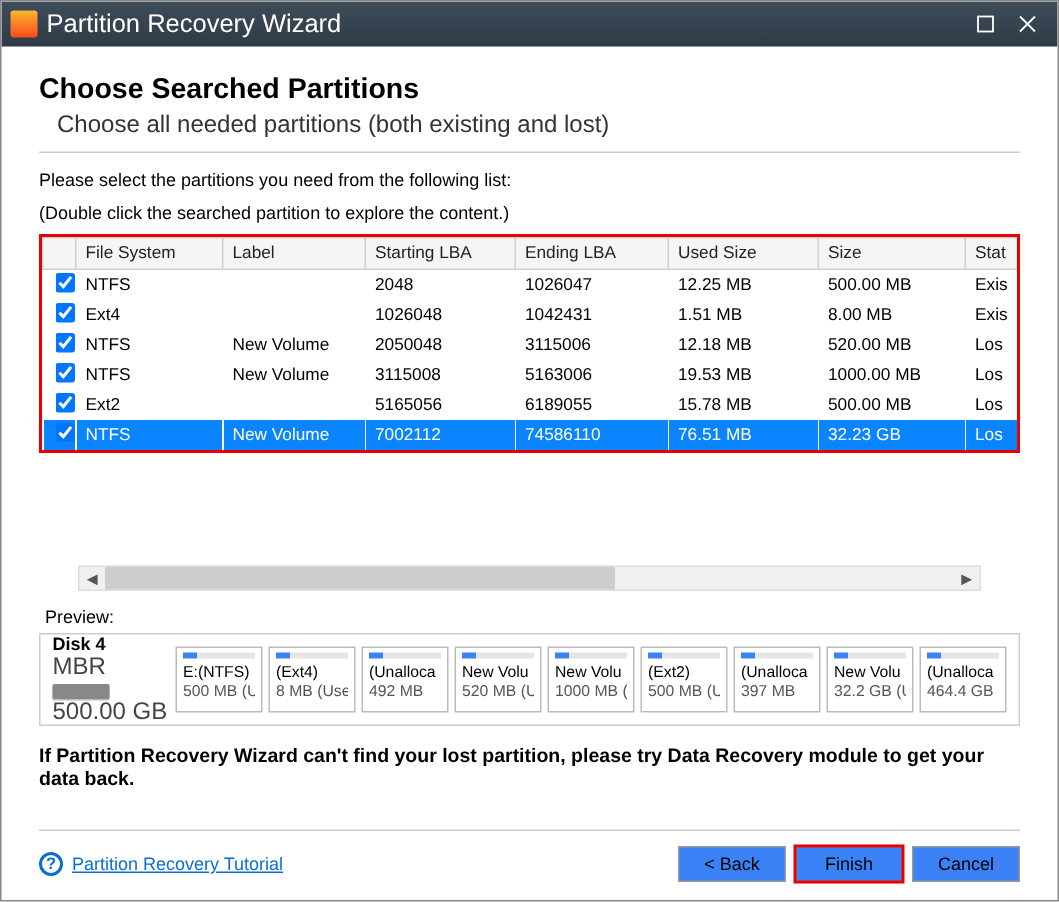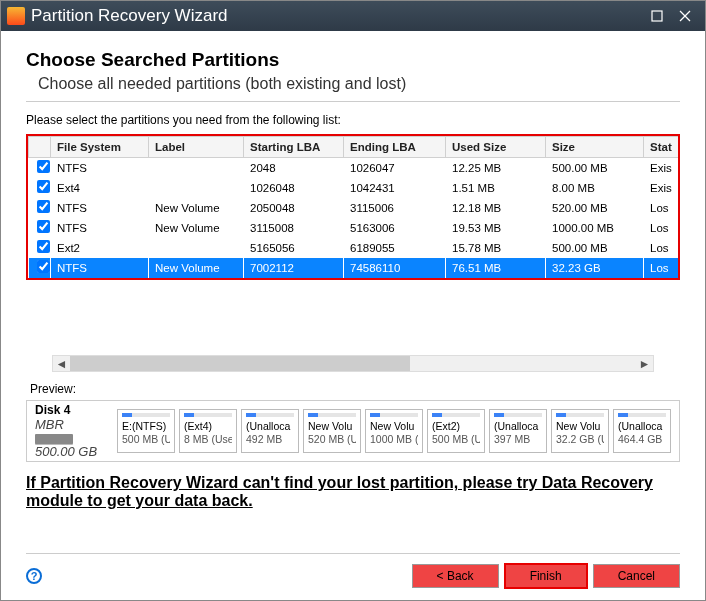--- a/index.html
+++ b/index.html
@@ -12,49 +12,49 @@
   .titlebar svg { stroke: #fff; stroke-width: 1.2; fill: none; }
   
   .content { padding: 18px 25px 0 25px; }
   .heading { font-weight: 600; font-size: 19px; }
   .subhead { margin: 4px 0 8px 12px; font-size: 16px; color: #333; }
   hr.thin { border: none; border-top: 1px solid #ccc; margin-bottom: 10px; }
   .instr { margin-left: 0; line-height: 1.35; margin-bottom: 6px; }
   
   .grid-wrap { border: 2px solid #e60000; margin-top: 2px; height: 146px; overflow: hidden; position: relative; }
   .grid { width: 100%; border-collapse: collapse; font-size: 11.5px; table-layout: fixed; }
-  .grid th { background: #f5f5f5; border: 1px solid #d0d0d0; padding: 4px 6px; text-align: left; font-weight: 700; color: #222; height: 14px; }
+  .grid th { background: #f5f5f5; border: 1px solid #d0d0d0; padding: 4px 6px; text-align: left; font-weight: 400; color: #222; height: 14px; }
   .grid td { padding: 2px 6px; border-right: 1px solid transparent; height: 20px; white-space: nowrap; overflow: hidden; }
   .grid tr.sel td { background: #0a84ff; color: #fff; }
   .grid input[type=checkbox] { margin: 0 2px; }
   .col-check{width:22px}.col-fs{width:98px}.col-label{width:95px}.col-start{width:100px}.col-end{width:102px}.col-used{width:100px}.col-size{width:98px}.col-stat{width:36px}
   
   .hscroll-area { height: 238px; position: relative; }
   .fake-hscroll { position: absolute; left: 26px; right: 26px; bottom: 0; height: 17px; background: #f0f0f0; border: 1px solid #ddd; display: flex; align-items: center; }
   .fake-hscroll .thumb { width: 340px; height: 15px; background: #cdcdcd; margin-left: 0; }
   .fake-hscroll .arrow { width: 17px; height: 15px; display:flex;align-items:center;justify-content:center;color:#555;}
   
   .preview-label { margin: 10px 0 4px 4px; }
   .preview-box { border: 1px solid #ccc; padding: 8px; display: flex; align-items: center; gap: 4px; height: 62px; }
   .disk-info { width: 88px; }
   .disk-info .dn { font-weight: 600; font-size: 12px; }
-  .disk-info .dt { font-size: 13px; color: #444; font-style: italic; }
+  .disk-info .dt { font-size: 16px; color: #444; }
   .disk-icon { width: 38px; height: 10px; background: #888; border-radius: 1px; margin-top:2px; box-shadow: 0 1px 0 #bbb;}
   .part-chip { border: 1px solid #bbb; padding: 3px 4px; font-size: 10.5px; line-height: 1.2; width: 58px; height: 44px; overflow: hidden; }
   .part-chip .bar { height: 4px; background: linear-gradient(to right, #3b82f6 20%, #e5e5e5 20%); margin-bottom: 3px; }
   .part-chip .nm { white-space: nowrap; overflow: hidden; }
   .part-chip .sz { white-space: nowrap; overflow: hidden; color: #555; }
   
-  .note { font-weight: 600; margin: 12px 0 8px 0; font-size: 16px; text-decoration: underline; }
+  .note { font-weight: 600; margin: 12px 0 8px 0; font-size: 13px; }
   
   .footer { position: absolute; bottom: 12px; left: 25px; right: 25px; display: flex; align-items: center; border-top: 1px solid #ccc; padding-top: 10px; }
   .help-icon { width: 16px; height: 16px; border-radius: 50%; border: 2px solid #0a6dd6; color: #0a6dd6; display: inline-flex; align-items: center; justify-content: center; font-weight: 700; font-size: 11px; margin-right: 6px; }
   .tutorial-link { color: #0a6dd6; text-decoration: underline; cursor: pointer; }
   .btns { margin-left: auto; display: flex; gap: 6px; }
-  .btn { min-width: 72px; height: 24px; border: 1px solid #999; background: #ef4444; font-size: 12px; cursor: pointer; padding: 0 24px; }
+  .btn { min-width: 72px; height: 24px; border: 1px solid #999; background: #3b82f6; font-size: 12px; cursor: pointer; padding: 0 4px; }
   .btn.primary-mark { outline: 2px solid #e60000; outline-offset: -1px; }
 </style>
 </head>
 <body>
 
 <div class="titlebar">
   <div class="app-icon"></div>
   <div class="title">Partition Recovery Wizard</div>
   <div class="win-btn">
       <svg width="12" height="12">
@@ -67,20 +67,21 @@
         <line x1="11" y1="1" x2="1" y2="11"></line>
       </svg>
     </div>
 </div>
 
 <div class="content">
   <div class="heading">Choose Searched Partitions</div>
   <div class="subhead">Choose all needed partitions (both existing and lost)</div>
   <hr class="thin">
   <div class="instr">Please select the partitions you need from the following list:</div>
+  <div class="instr">(Double click the searched partition to explore the content.)</div>
 
   <div class="hscroll-area">
     <div class="grid-wrap">
       <table class="grid">
         <thead>
           <tr>
             <th class="col-check"></th>
             <th class="col-fs">File System</th>
             <th class="col-label">Label</th>
             <th class="col-start">Starting LBA</th>
@@ -217,18 +218,19 @@
           <div class="sz">464.4 GB</div>
         </div>
       </div>
   </div>
 
   <div class="note">If Partition Recovery Wizard can't find your lost partition, please try Data Recovery module to get your data back.</div>
 </div>
 
 <div class="footer">
   <span class="help-icon">?</span>
+  <span class="tutorial-link">Partition Recovery Tutorial</span>
   <div class="btns">
     <button class="btn">&lt; Back</button>
     <button class="btn primary-mark">Finish</button>
     <button class="btn">Cancel</button>
   </div>
 </div>
 
 </body></html>

